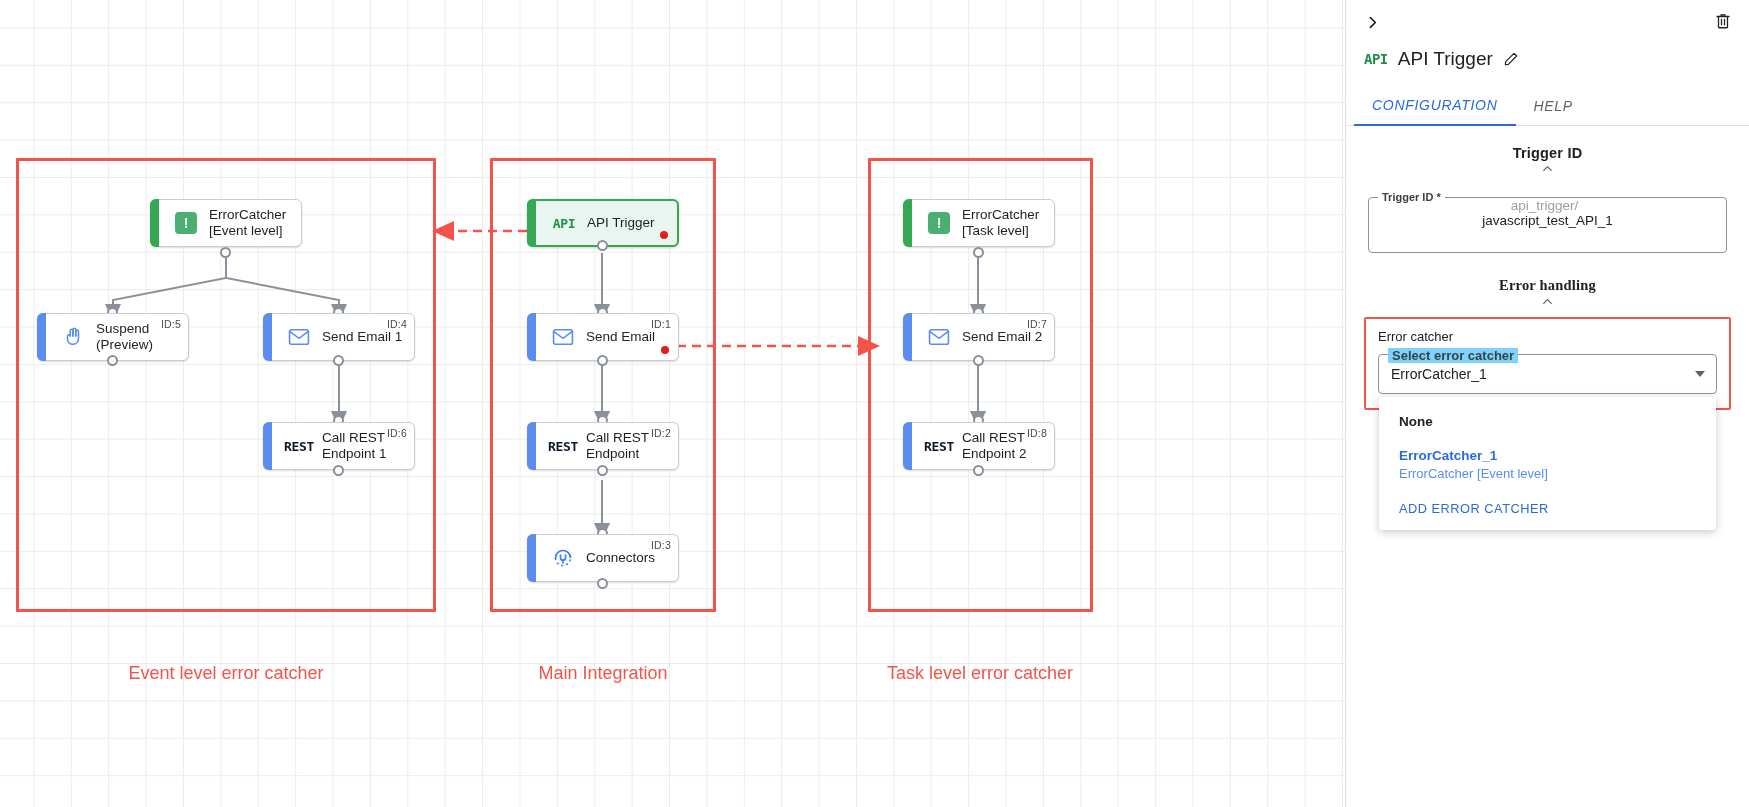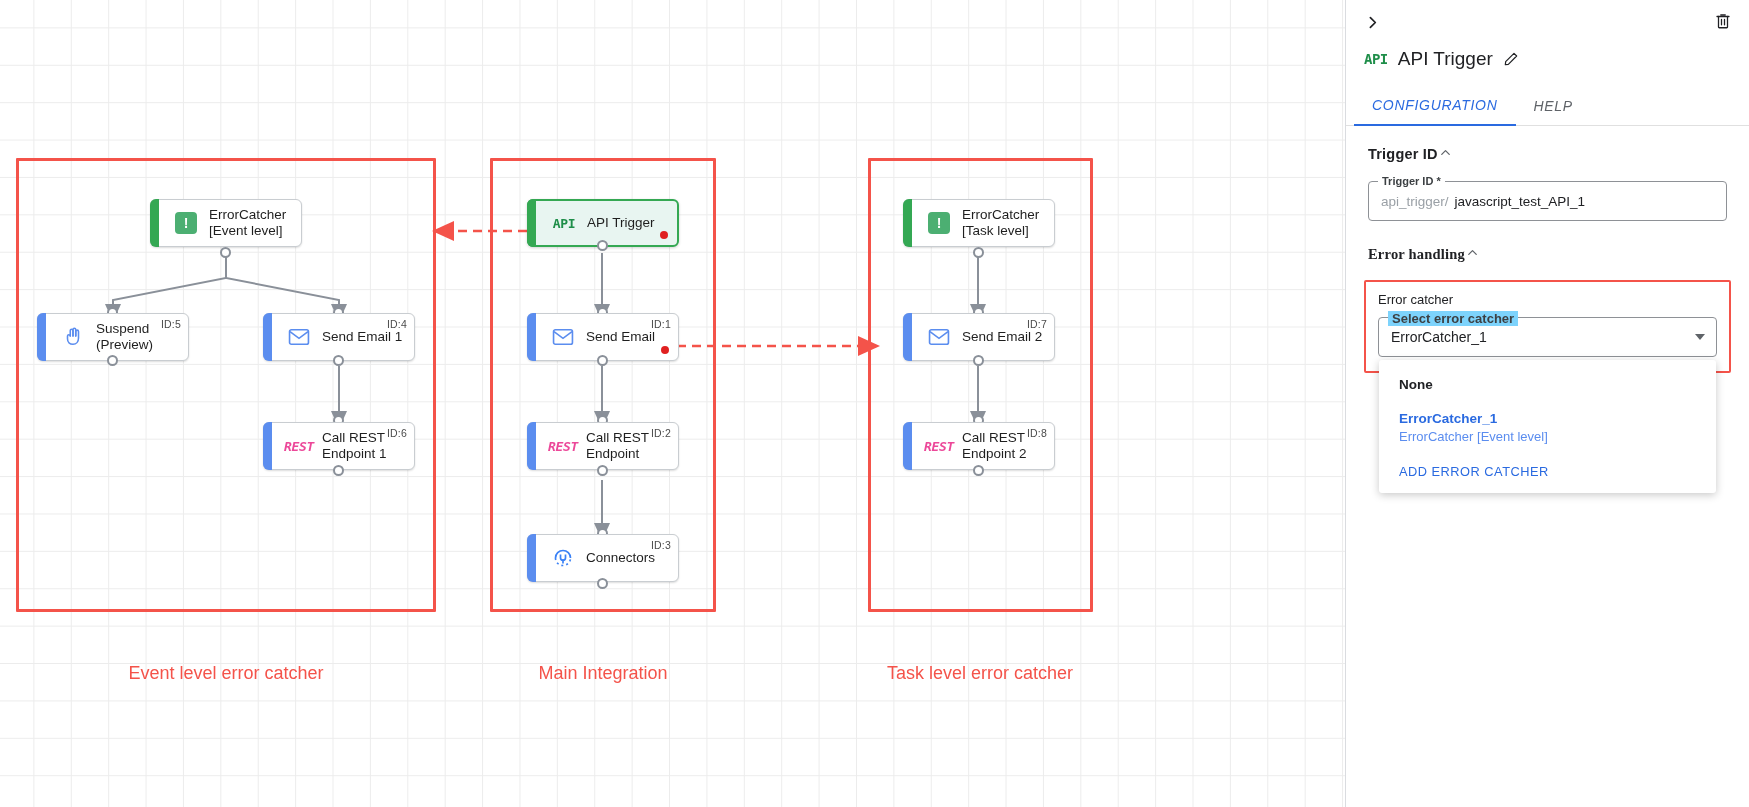--- a/index.html
+++ b/index.html
@@ -95,21 +95,21 @@
     background: #e02020;
   }
 
   
   .ic-api, .ic-rest {
     font-family: "DejaVu Sans Mono", monospace;
     font-size: 13px; font-weight: bold;
     letter-spacing: -0.3px;
   }
   .ic-api { color: #1e8e49; }
-  .ic-rest { color: #ec4899; font-style: italic; }
+  .ic-rest { color: #0f172a; }
   .ic-excl {
     width: 22px; height: 22px;
     background: #4caf72; border-radius: 4px;
     color: #fff; font-size: 14px; font-weight: bold;
     display: flex; align-items: center; justify-content: center;
     line-height: 1;
   }
 
   
   .port {
@@ -166,46 +166,48 @@
     padding-left: 8px;
   }
   .tab {
     font-size: 14px; letter-spacing: .7px;
     padding: 0 18px 11px 18px;
     color: #5f6368; cursor: pointer; font-style: italic;
   }
   .tab.active { color: #2a6ae0; border-bottom: 2.5px solid #2a6ae0; margin-bottom:-1px; }
 
   .section-head {
-    display: flex; align-items: center; justify-content: flex-start;
+    display: flex; align-items: center; justify-content: flex-end;
     padding: 19px 22px 0 22px;
+    flex-direction: column;
   }
   .section-head .t { font-size: 14.5px; font-weight: bold; color: #202124; letter-spacing:.2px;}
   .chev { color: #5f6368; font-size: 13px; cursor: pointer; }
 
   .field-wrap { padding: 18px 22px 0 22px; }
   .outlined {
     position: relative;
-    height: 40px;
+    height: 56px;
     border: 1px solid #8e9196;
     border-radius: 4px;
     display: flex; align-items: center;
     padding: 0 12px;
+    flex-direction: column;
   }
   .outlined .legend {
     position: absolute; top: -7px; left: 9px;
     background: #fff; padding: 0 4px;
     font-size: 11px; color: #3c4043; font-weight: bold;
   }
   .prefix { color: #9aa0a6; font-size: 13.5px; margin-right: 6px; }
   .val { color: #202124; font-size: 13.5px; }
 
   
   .err-block {
-    margin: 16px 18px 0 18px;
+    margin: 4px 18px 0 18px;
     border: 2px solid #f4534a;
     border-radius: 2px;
     padding: 10px 12px 14px 12px;
     position: relative;
   }
   .err-block .ec-label { font-size: 13px; color: #202124; margin-bottom: 10px; }
   .select-outline {
     position: relative; height: 40px;
     border: 1px solid #8e9196; border-radius: 4px;
     display: flex; align-items: center; padding: 0 12px;

